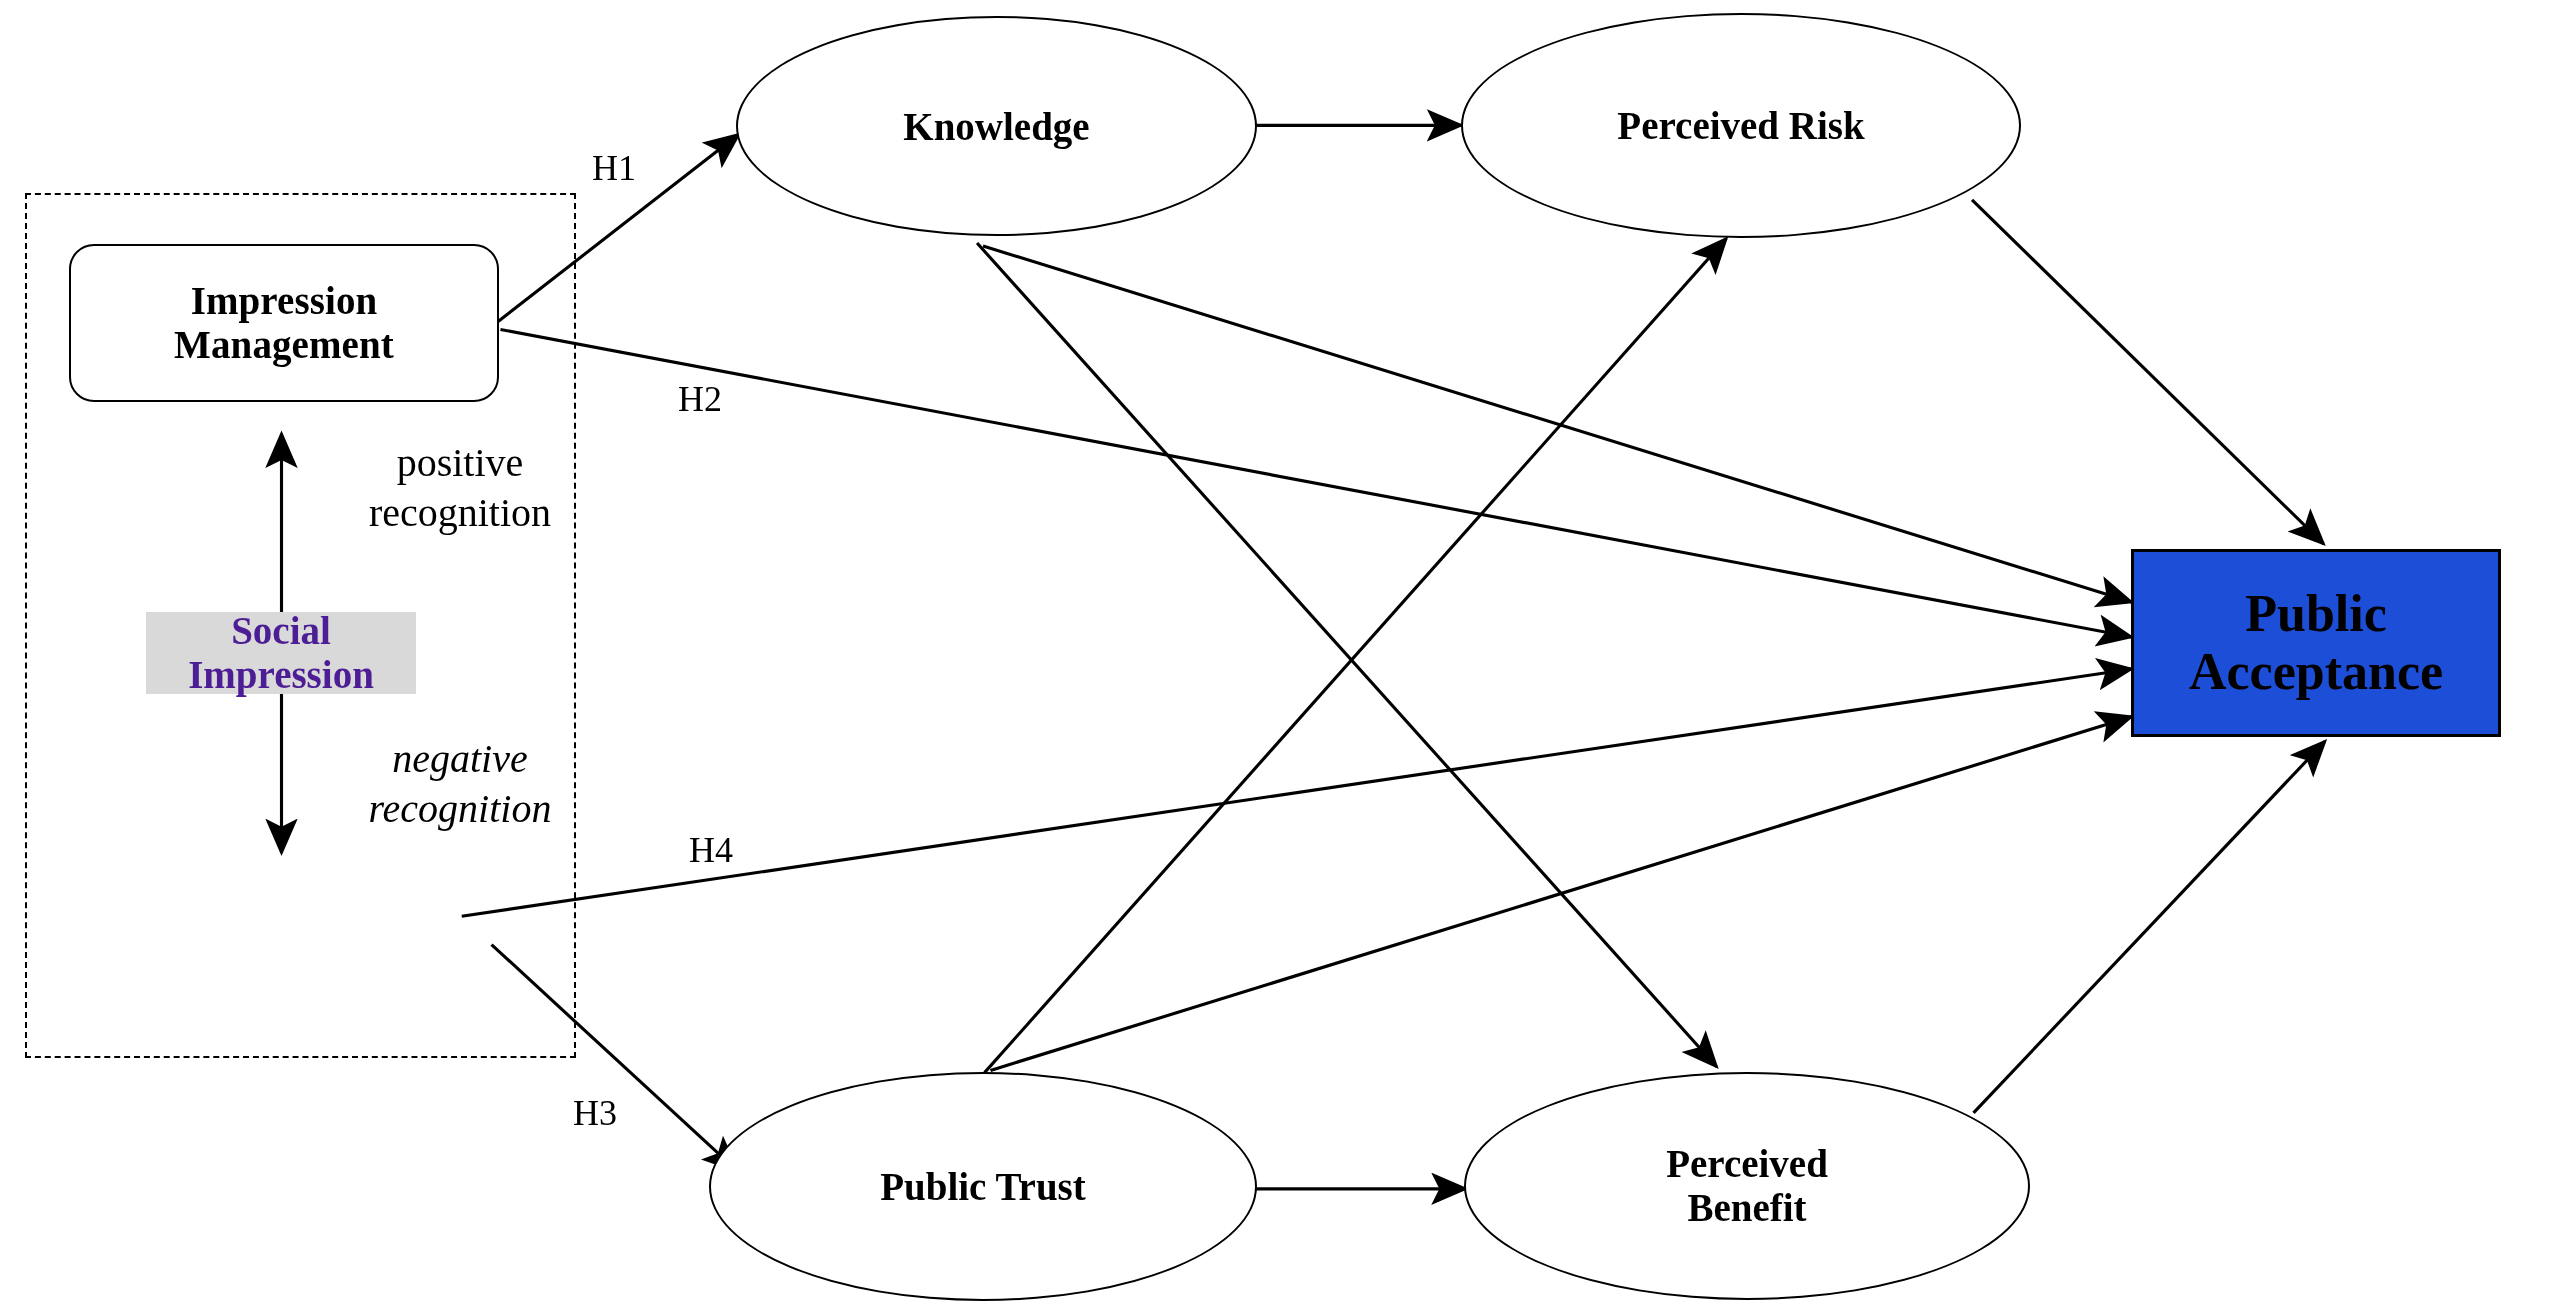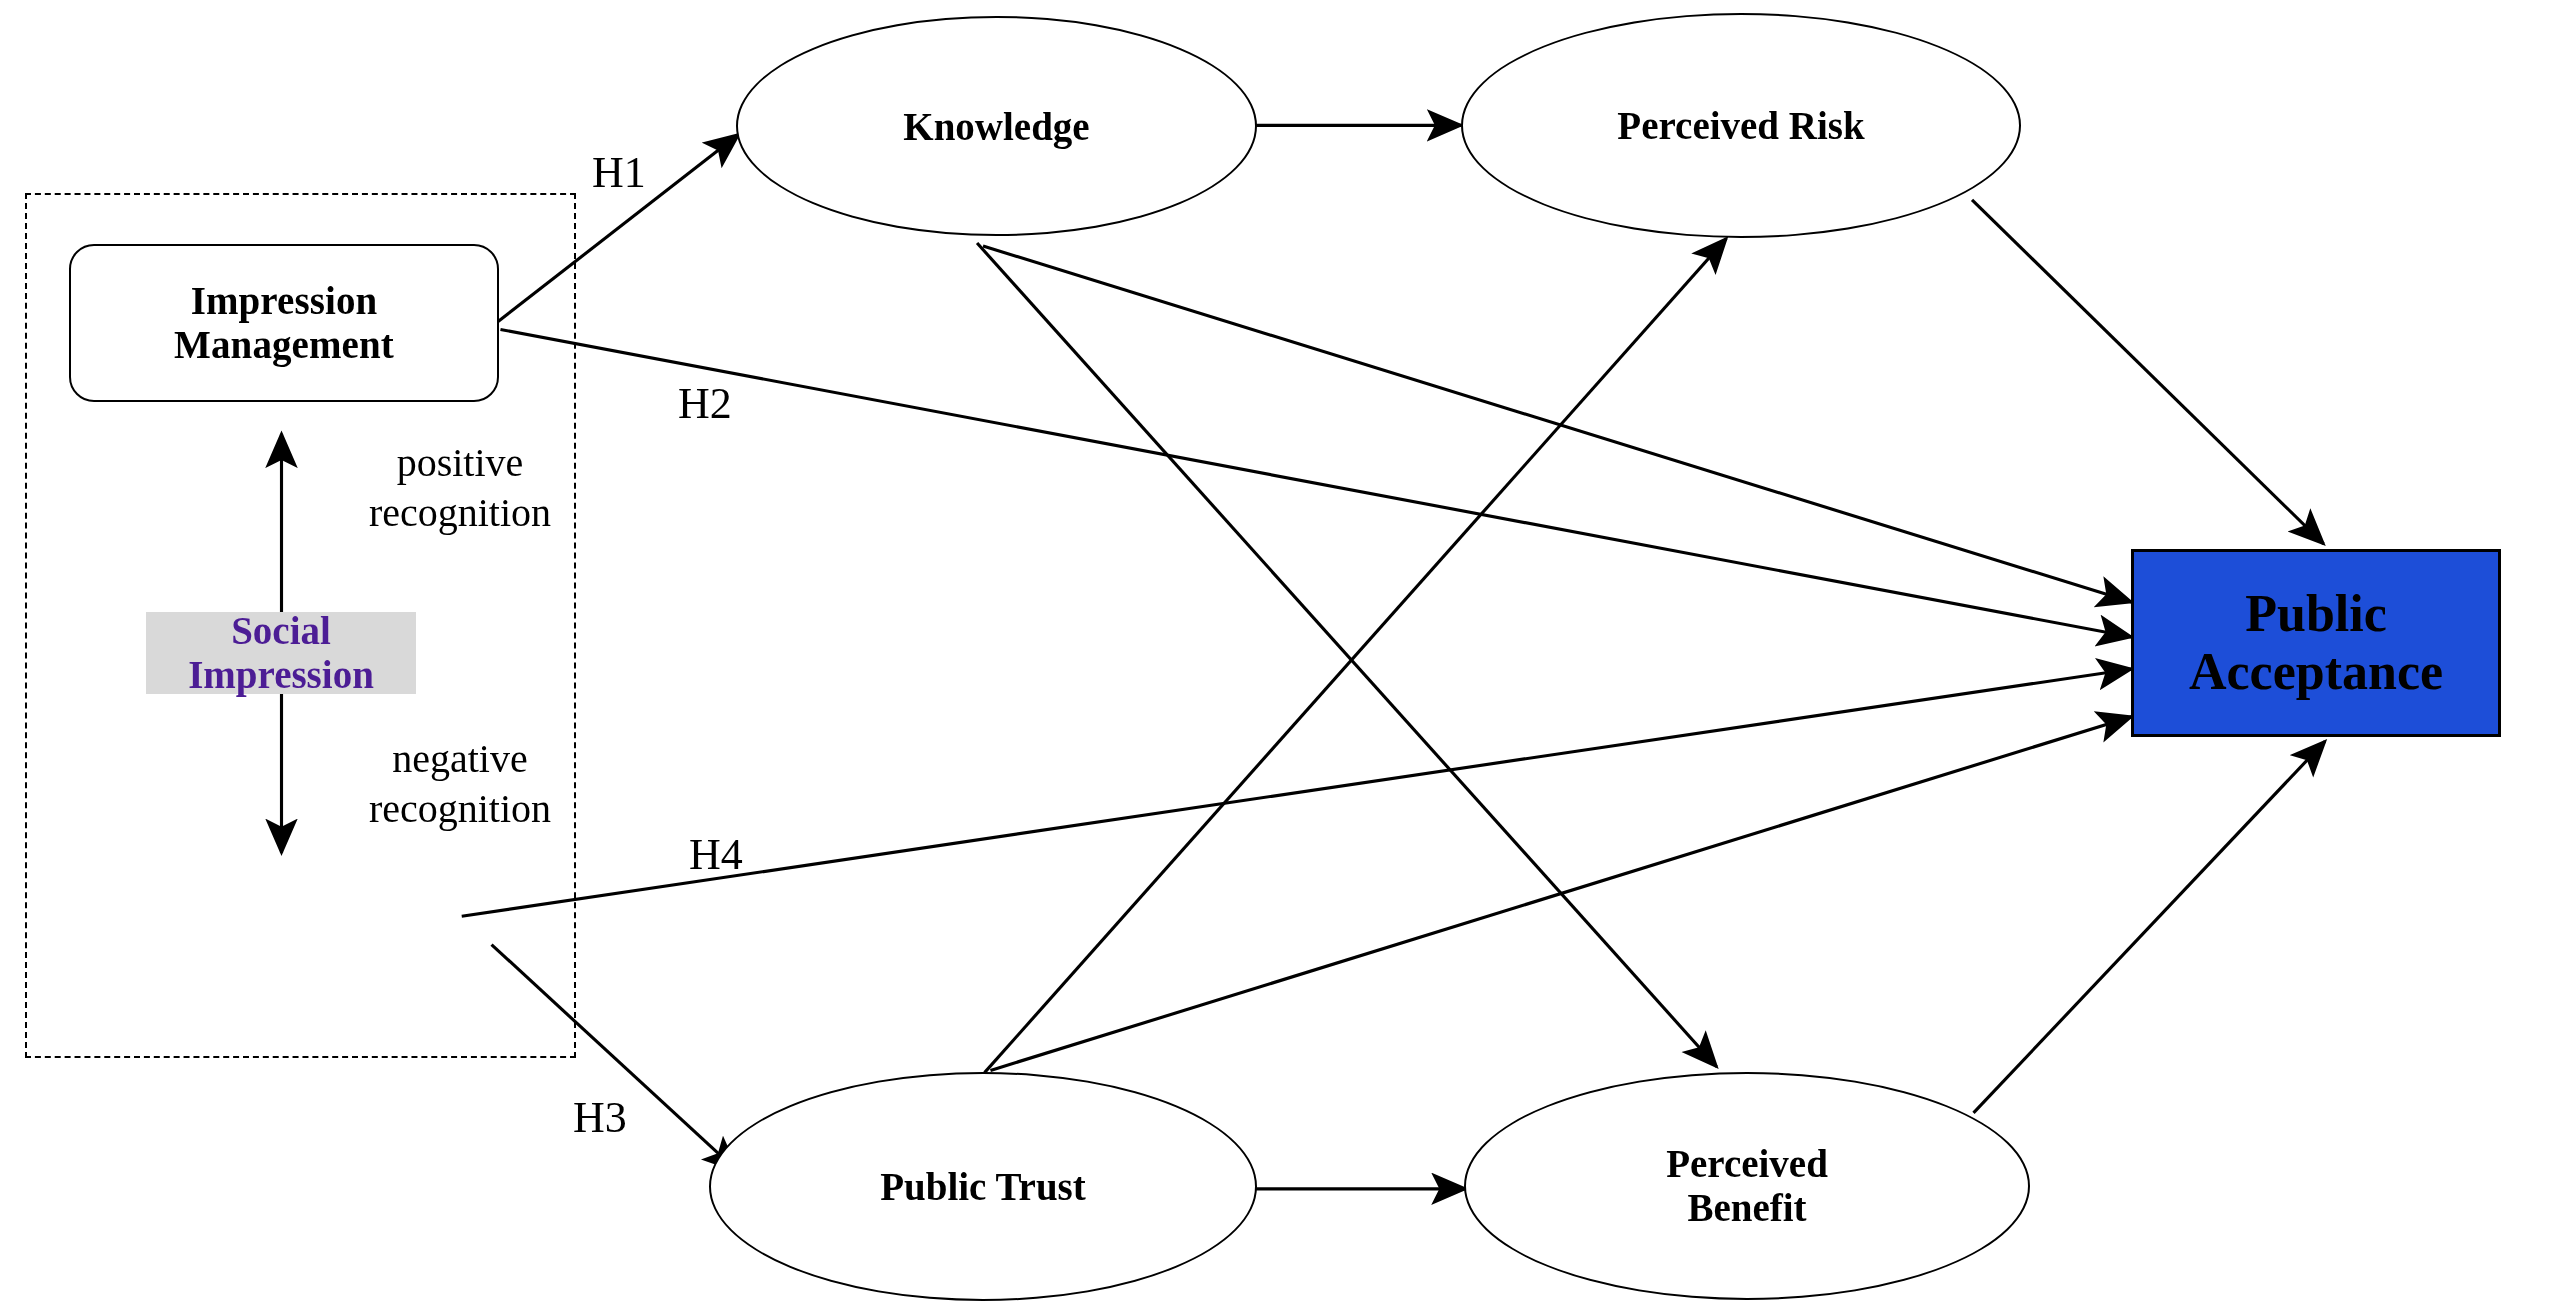--- a/index.html
+++ b/index.html
@@ -77,21 +77,21 @@
     height: 865px;
     border: 2.2px dashed #000000;
     box-sizing: border-box;
     background: transparent;
     z-index: 1;
   }
 
   .edge-label {
     position: absolute;
     font-family: "Liberation Serif", "DejaVu Serif", serif;
-    font-size: 44px;
+    font-size: 36px;
     font-weight: normal;
     color: #000000;
     white-space: nowrap;
     z-index: 6;
   }
   .small-label {
     position: absolute;
     font-family: "Liberation Serif", "DejaVu Serif", serif;
     font-size: 40px;
     font-weight: normal;
@@ -184,17 +184,17 @@
 
   <div class="edge-label" style="left:678px; top:378px;">H2</div>
 
   <div class="edge-label" style="left:573px; top:1092px;">H3</div>
 
   <div class="edge-label" style="left:689px; top:829px;">H4</div>
 
   <div class="small-label" style="left:337px; top:438px; width:246px;">positive
 recognition</div>
 
-  <div class="small-label" style="left:337px; top:734px; width:246px;">negative
+  <div class="small-label" style="left:337px; top:734px; width:246px;font-style:italic;">negative
 recognition</div>
 
 </div>
 
 
 </body></html>

